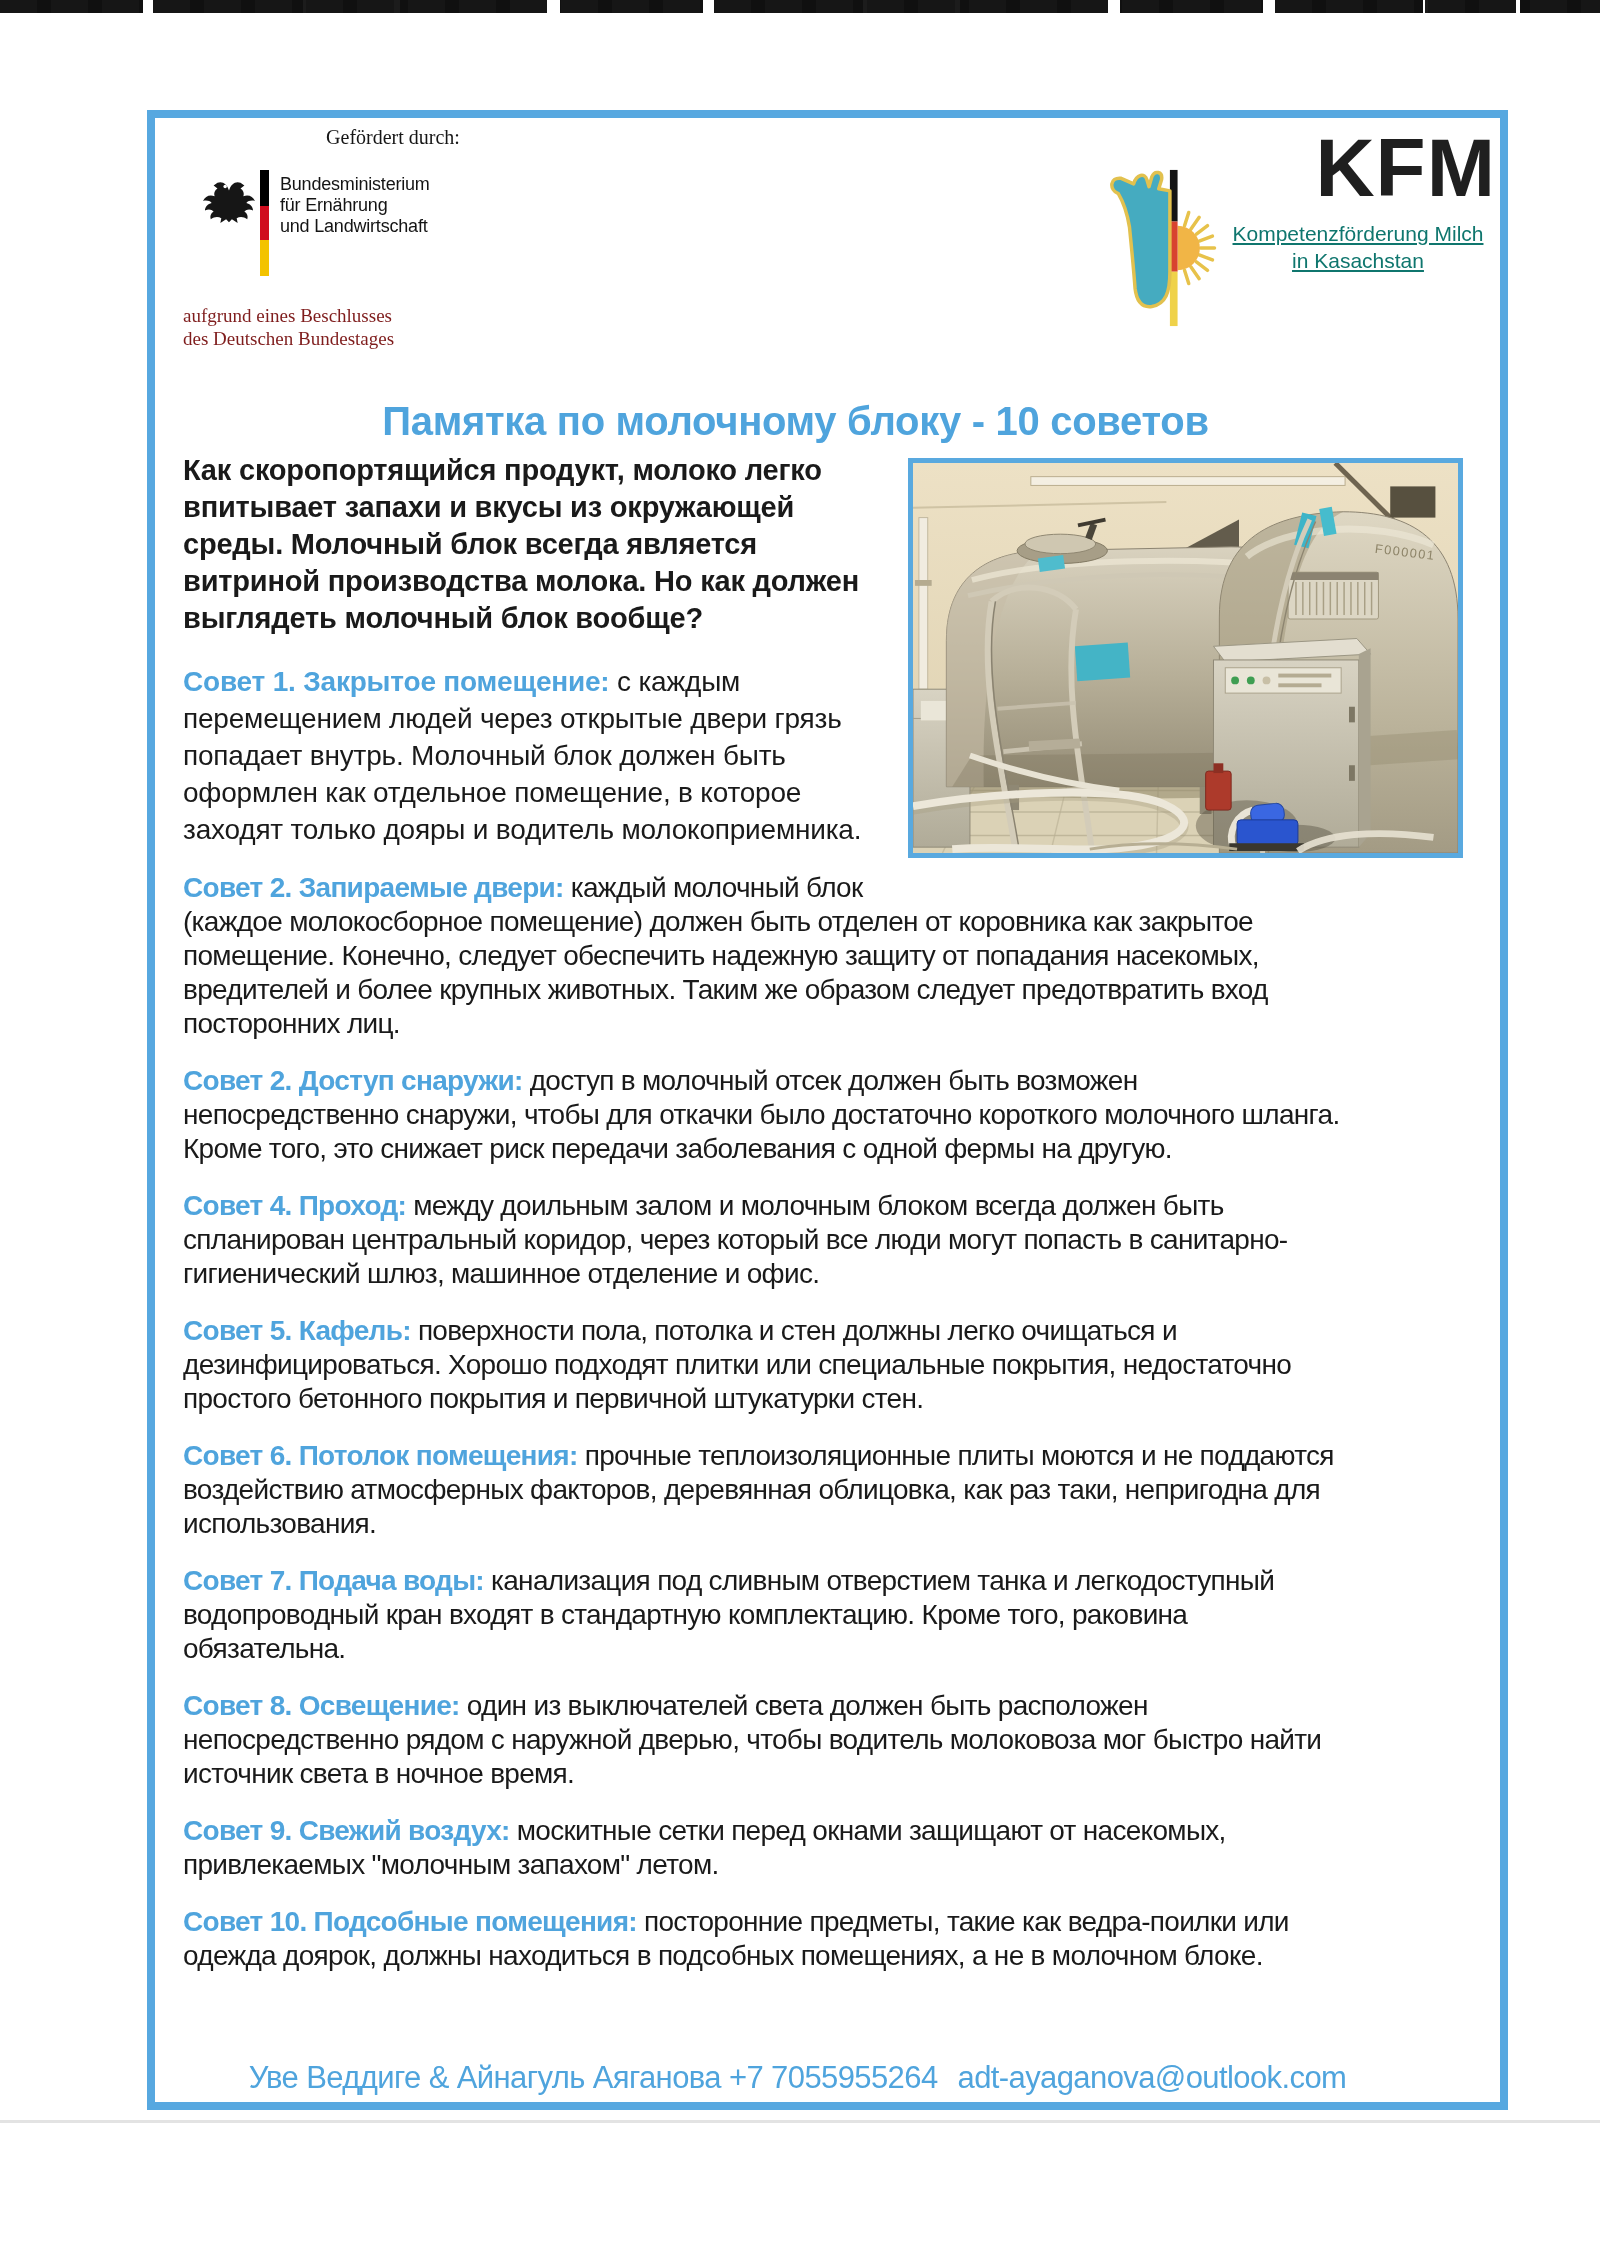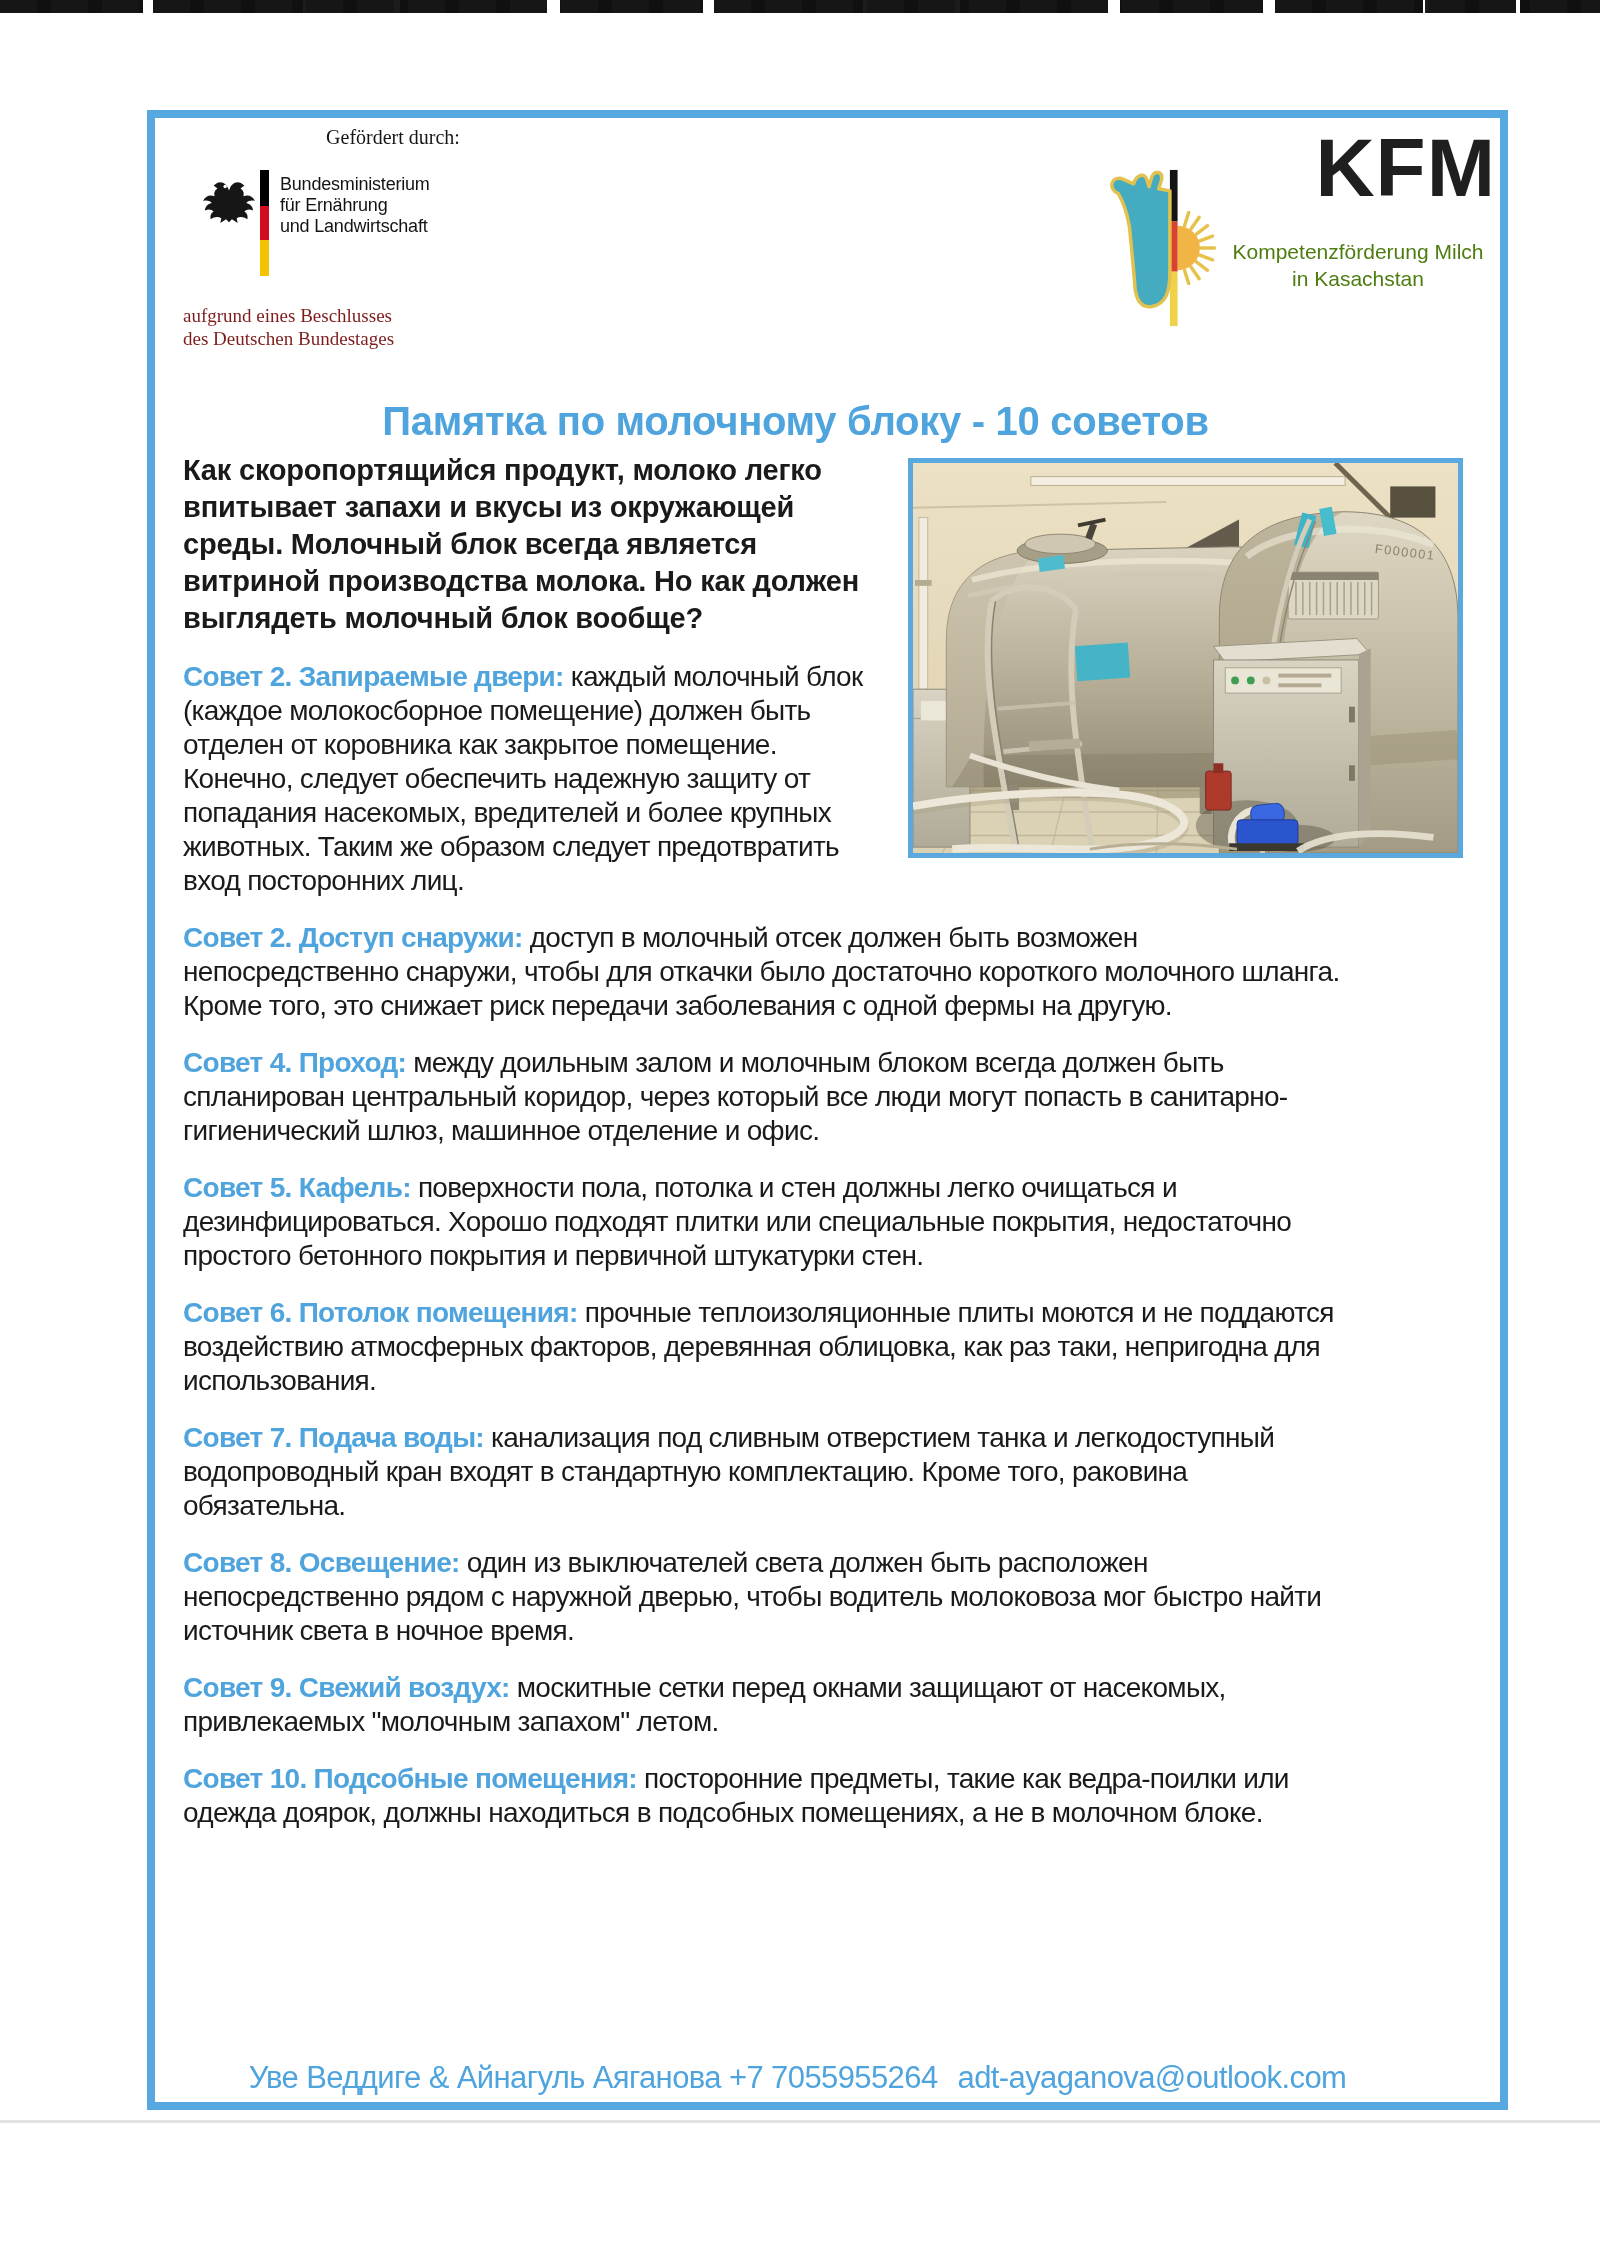--- a/index.html
+++ b/index.html
@@ -29,21 +29,21 @@
   .fb-red{height:34px;background:#d00c1e;}
   .fb-gold{height:36px;background:#f3c300;}
   .ministry{position:absolute;left:97px;top:4px;font-size:18px;line-height:21px;color:#141414;letter-spacing:-0.2px;}
   .note{position:absolute;left:0;top:178px;font-family:"Liberation Serif",serif;font-size:19px;line-height:23px;color:#7f1d1d;width:420px;}
 
   
   .kfm{position:absolute;left:933px;top:6px;width:412px;height:250px;}
   .kfm-cow{position:absolute;left:15px;top:6px;}
   .kfm-text{position:absolute;left:132px;top:0;width:276px;text-align:center;}
   .kfm-acronym{font-size:82px;line-height:88px;font-weight:bold;color:#1f1f1f;letter-spacing:1px;text-align:right;}
-  .kfm-de{margin-top:26px;font-size:21px;line-height:27px;color:#4d7c0f;}
+  .kfm-de{margin-top:8px;font-size:21px;line-height:27px;color:#0f766e;text-decoration:underline;}
   .kfm-kz{margin-top:13px;font-size:21px;line-height:27px;color:#3a3a3a;}
 
   
   .title{margin:280px 0 0;padding:0 92px 0 28px;text-align:center;
     font-size:40px;line-height:46px;font-weight:bold;color:var(--accent,#4FA4DD);letter-spacing:-0.3px;}
 
   
   .content{padding:0 25px 0 28px;}
   .photo{float:right;margin:6px 12px 22px 24px;width:545px;height:390px;
     border:5px solid #59A9DF;background:#e7dcbf;}
@@ -279,20 +279,21 @@
           <path d="M58 300 C110 318 160 330 210 336" stroke="#e8e3d4" stroke-width="6"></path>
           <path d="M392 398 C420 380 470 376 530 384" stroke="#e7e1d2" stroke-width="7" opacity="0.9"></path>
           <path d="M180 396 C240 386 300 392 330 396" stroke="#b7ae93" stroke-width="3"></path>
         </g>
       </svg>
     </figure>
 
     <p class="intro">Как скоропортящийся продукт, молоко легко впитывает запахи и вкусы из окружающей среды. Молочный блок всегда является витриной производства молока. Но как должен выглядеть молочный блок вообще?</p>
 
     <div id="tips">
+        <p class="tip tip-wide"><span class="tip-head">Совет 1. Закрытое помещение: </span><span class="tip-body">с каждым перемещением людей через открытые двери грязь попадает внутрь. Молочный блок должен быть оформлен как отдельное помещение, в которое заходят только дояры и водитель молокоприемника.</span></p>
         <p class="tip tip-narrow"><span class="tip-head">Совет 2. Запираемые двери: </span><span class="tip-body">каждый молочный блок (каждое молокосборное помещение) должен быть отделен от коровника как закрытое помещение. Конечно, следует обеспечить надежную защиту от попадания насекомых, вредителей и более крупных животных. Таким же образом следует предотвратить вход посторонних лиц.</span></p>
         <p class="tip tip-narrow"><span class="tip-head">Совет 2. Доступ снаружи: </span><span class="tip-body">доступ в молочный отсек должен быть возможен непосредственно снаружи, чтобы для откачки было достаточно короткого молочного шланга. Кроме того, это снижает риск передачи заболевания с одной фермы на другую.</span></p>
         <p class="tip tip-narrow"><span class="tip-head">Совет 4. Проход: </span><span class="tip-body">между доильным залом и молочным блоком всегда должен быть спланирован центральный коридор, через который все люди могут попасть в санитарно-гигиенический шлюз, машинное отделение и офис.</span></p>
         <p class="tip tip-narrow"><span class="tip-head">Совет 5. Кафель: </span><span class="tip-body">поверхности пола, потолка и стен должны легко очищаться и дезинфицироваться. Хорошо подходят плитки или специальные покрытия, недостаточно простого бетонного покрытия и первичной штукатурки стен.</span></p>
         <p class="tip tip-narrow"><span class="tip-head">Совет 6. Потолок помещения: </span><span class="tip-body">прочные теплоизоляционные плиты моются и не поддаются воздействию атмосферных факторов, деревянная облицовка, как раз таки, непригодна для использования.</span></p>
         <p class="tip tip-narrow"><span class="tip-head">Совет 7. Подача воды: </span><span class="tip-body">канализация под сливным отверстием танка и легкодоступный водопроводный кран входят в стандартную комплектацию. Кроме того, раковина обязательна.</span></p>
         <p class="tip tip-narrow"><span class="tip-head">Совет 8. Освещение: </span><span class="tip-body">один из выключателей света должен быть расположен непосредственно рядом с наружной дверью, чтобы водитель молоковоза мог быстро найти источник света в ночное время.</span></p>
         <p class="tip tip-narrow"><span class="tip-head">Совет 9. Свежий воздух: </span><span class="tip-body">москитные сетки перед окнами защищают от насекомых, привлекаемых "молочным запахом" летом.</span></p>
         <p class="tip tip-narrow"><span class="tip-head">Совет 10. Подсобные помещения: </span><span class="tip-body">посторонние предметы, такие как ведра-поилки или одежда доярок, должны находиться в подсобных помещениях, а не в молочном блоке.</span></p>
       </div>

